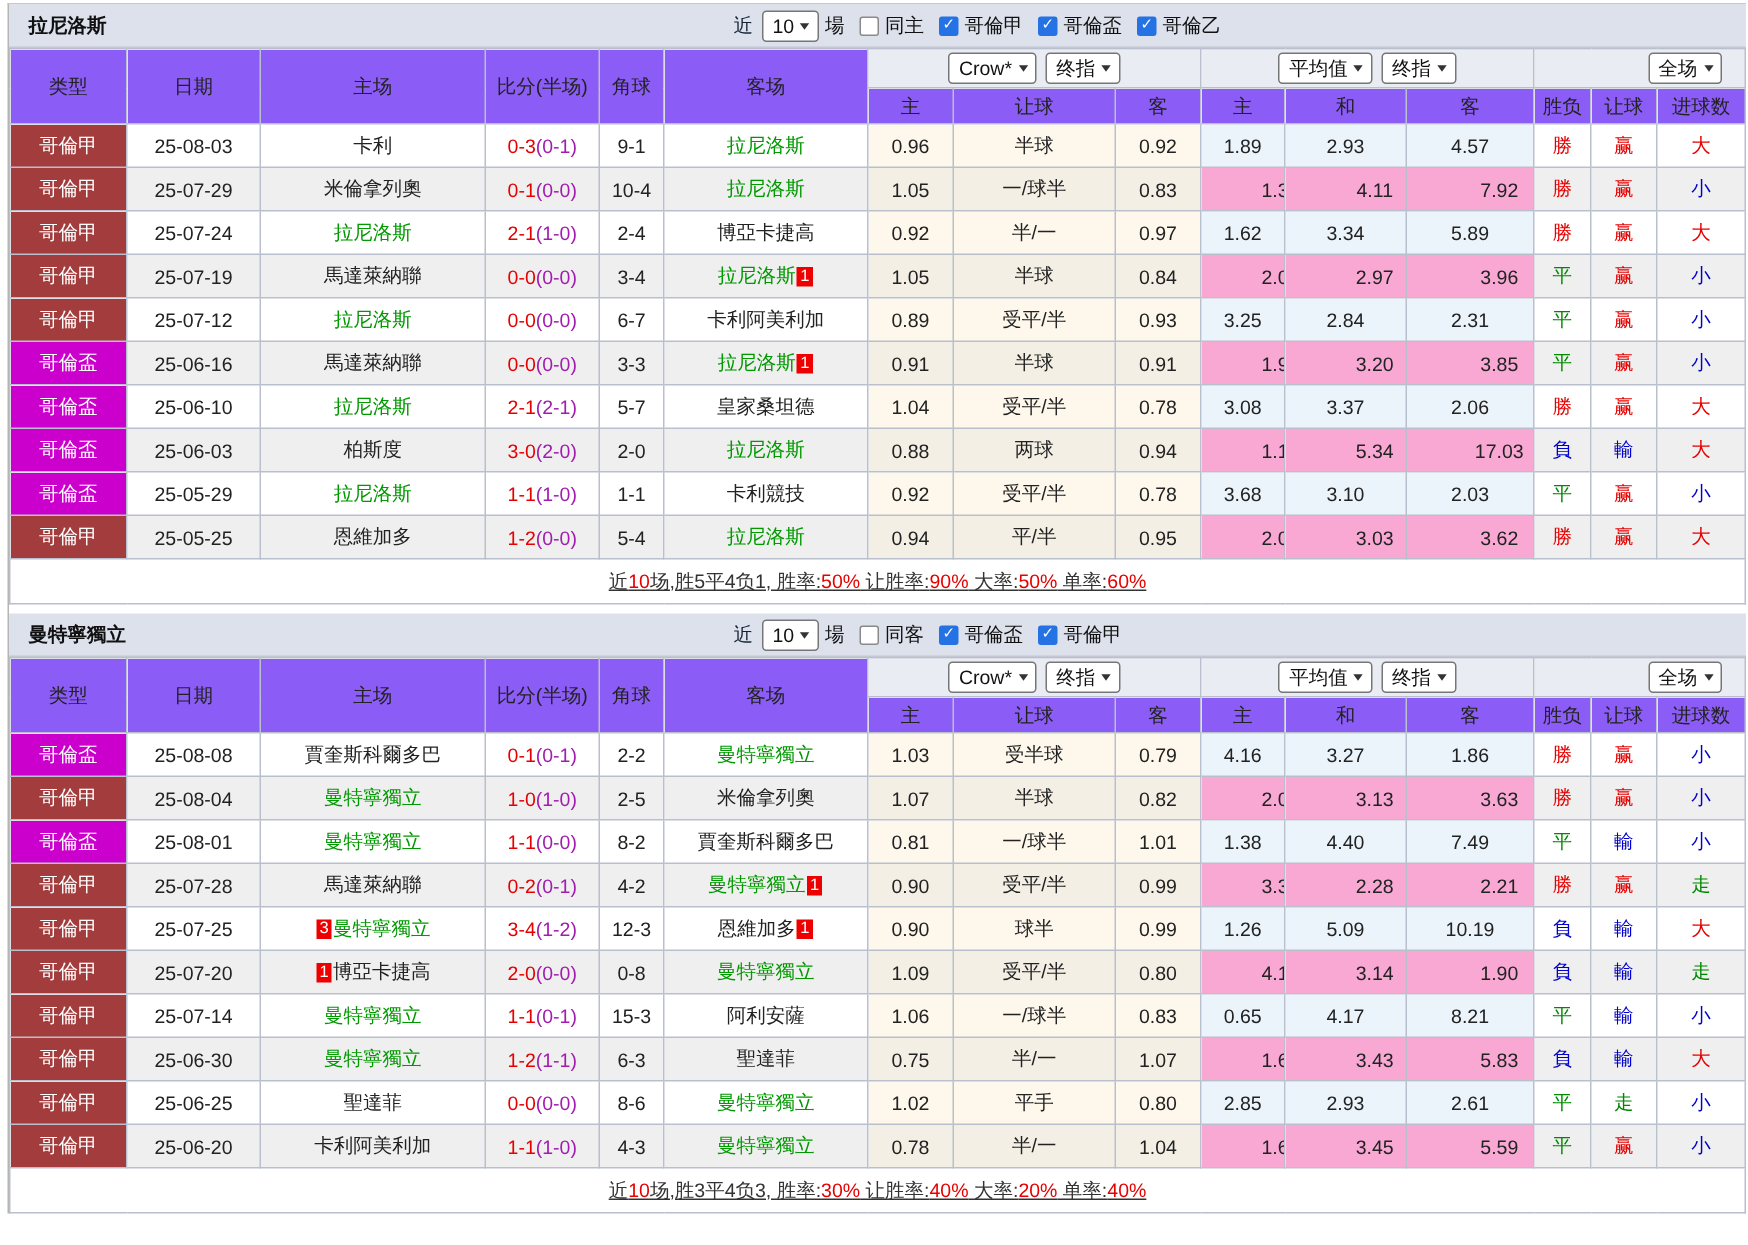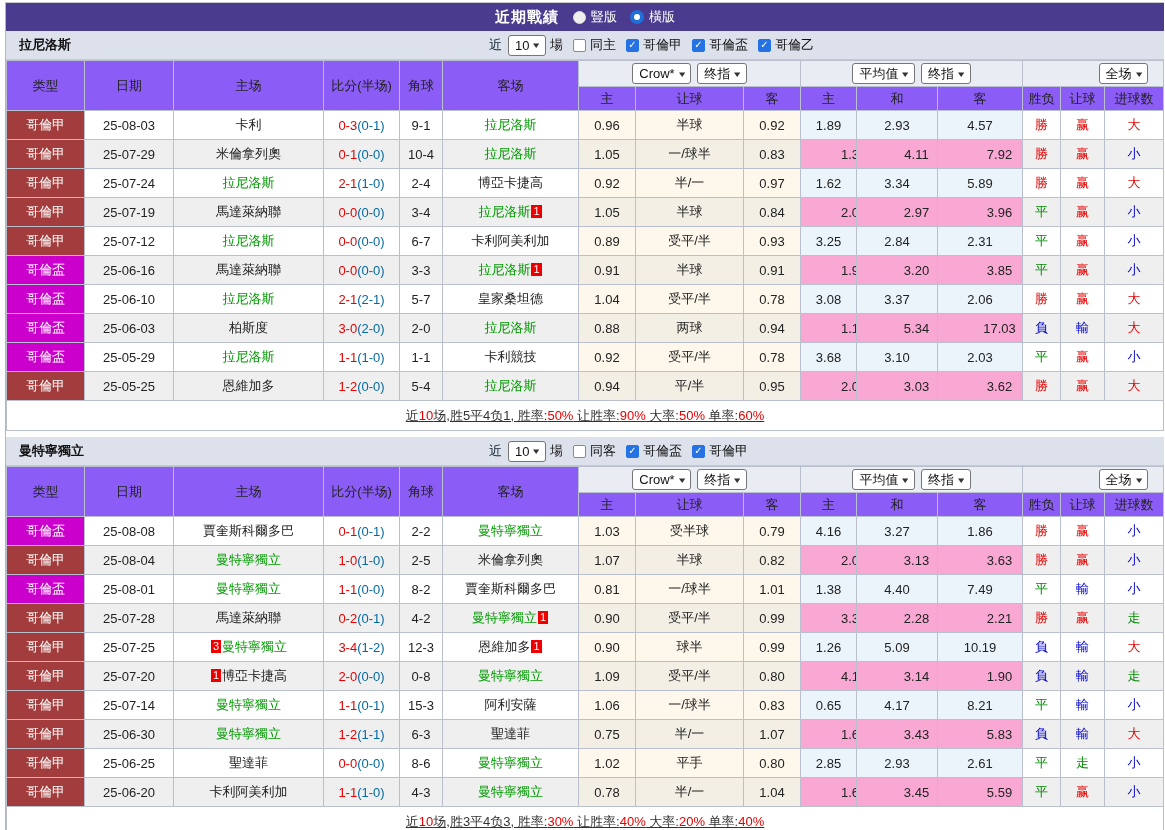--- a/index.html
+++ b/index.html
@@ -65,47 +65,38 @@
   tbody td { height: 29px; }
   tr.rw td { background: #fff; }
   tr.rg td { background: #efefef; }
   tr.rw td.ccol { background: #fdf7ec; }
   tr.rg td.ccol { background: #f3efe5; }
   tr.rw td.acol { background: #ebf4fa; }
   tr.rg td.acol { background: #f9a8d4; padding-left: 40px; }
   td.lg { color: #fff; }
   .hl { color: #009900; }
   .ft { color: #e60000; }
-  .ht { color: #0369a1; }
+  .ht { color: #a21caf; }
   .rcard {
     display: inline-block; background: #ee0000; color: #fff;
     font-size: 11px; line-height: 13px; min-width: 9px; padding: 0 2px;
     vertical-align: 1px; margin: 0 1px;
   }
   td.res { font-weight: normal; }
   .c-r { color: #e60000; }
   .c-g { color: #008800; }
   .c-b { color: #0000cc; }
   tfoot td { height: 30px; background: #fff; color: #333; text-decoration: underline; }
   tfoot .red { color: #e60000; }
   .section + .section { margin-top: 6px; }
 </style>
 </head>
 <body>
 
 <div class="page">
-  <div class="titlebar">
-    <span class="title">近期戰績</span>
-    <span class="radio-wrap">
-      <span class="radio"></span>
-      <span class="radio-label">豎版</span>
-      <span class="radio on" style="margin-left:8px"></span>
-      <span class="radio-label">橫版</span>
-    </span>
-  </div>
   <div id="sections">
       <div class="section">
         <div class="team-bar">
           <span class="team-name">拉尼洛斯</span>
           <div class="controls">
             <span class="near-label">近</span>
             <span class="sel">
               <span class="sel-label">10</span>
               <span class="arr">▾</span>
             </span>

